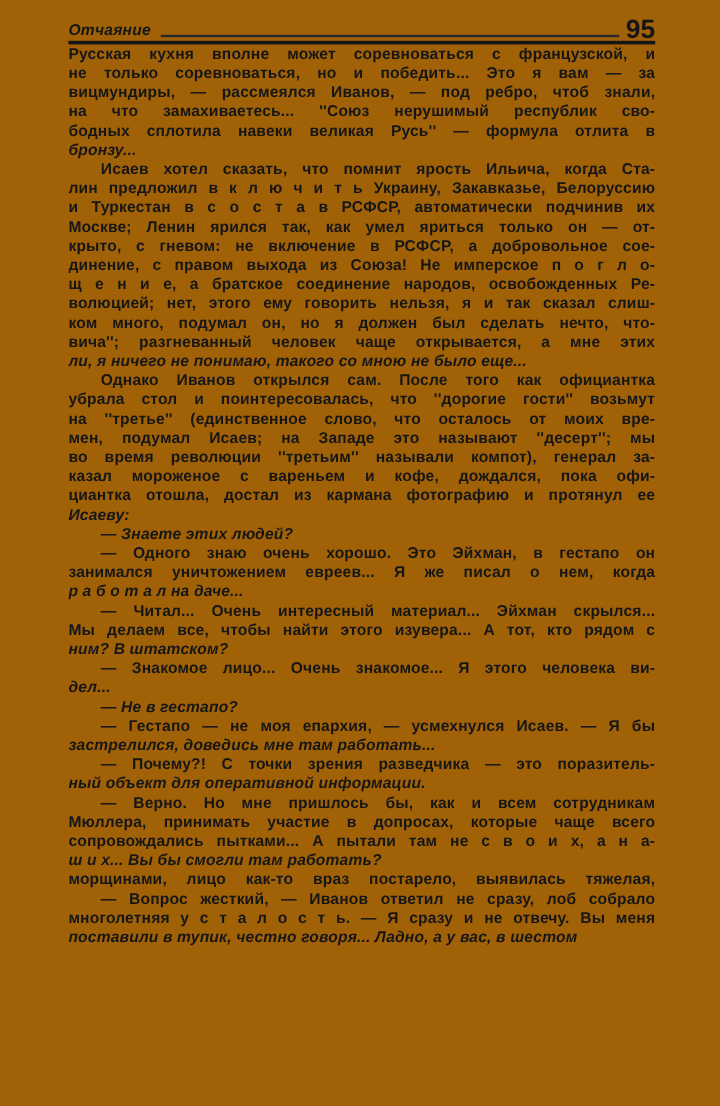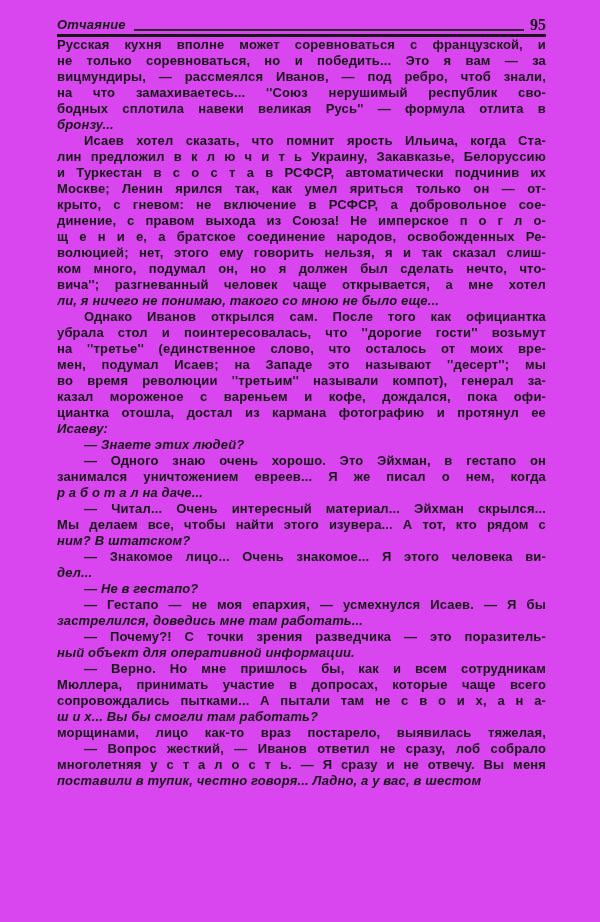--- a/index.html
+++ b/index.html
@@ -6,21 +6,21 @@
   body {
     width: 600px; height: 922px;
     background: #ffffff;
     font-family: "Liberation Sans", sans-serif;
     color: #161616;
     overflow: hidden;
   }
   .page {
     position: relative;
     width: 600px; height: 922px;
-    background: #d946ef;
+    background: #a16207;
   }
   .content {
     position: absolute;
     left: 57px; top: 13px;
     width: 489px;
   }
   
   .header-row {
     display: flex;
     align-items: flex-end;
@@ -35,24 +35,23 @@
     white-space: nowrap;
   }
   .header-rule-fill {
     flex: 1;
     border-bottom: 2px solid #2a2a2a;
     margin: 0 6px 2px 8px;
     height: 0;
   }
   .header-page-number {
     font-weight: 700;
-    font-size: 16px;
+    font-size: 22px;
     line-height: 17px;
     white-space: nowrap;
-    font-family: Liberation Serif, serif;
   }
   .header-thick-rule {
     height: 3px;
     background: #151515;
     margin-top: 1px;
   }
   
   .body-text {
     font-size: 13px;
     font-weight: 700;
@@ -95,21 +94,21 @@
         <div class="para">
           <div class="line indent">Исаев хотел сказать, что помнит ярость Ильича, когда Ста-</div>
           <div class="line">лин предложил в к л ю ч и т ь Украину, Закавказье, Белоруссию</div>
           <div class="line">и Туркестан в с о с т а в РСФСР, автоматически подчинив их</div>
           <div class="line">Москве; Ленин ярился так, как умел яриться только он — от-</div>
           <div class="line">крыто, с гневом: не включение в РСФСР, а добровольное сое-</div>
           <div class="line">динение, с правом выхода из Союза! Не имперское п о г л о-</div>
           <div class="line">щ е н и е, а братское соединение народов, освобожденных Ре-</div>
           <div class="line">волюцией; нет, этого ему говорить нельзя, я и так сказал слиш-</div>
           <div class="line">ком много, подумал он, но я должен был сделать нечто, что-</div>
-          <div class="line">вича''; разгневанный человек чаще открывается, а мне хотел</div>
+          <div class="line">вича''; разгневанный человек чаще открывается, а мне этих</div>
           <div class="line last">ли, я ничего не понимаю, такого со мною не было еще...</div>
         </div>
         <div class="para">
           <div class="line indent">Однако Иванов открылся сам. После того как официантка</div>
           <div class="line">убрала стол и поинтересовалась, что ''дорогие гости'' возьмут</div>
           <div class="line">на ''третье'' (единственное слово, что осталось от моих вре-</div>
           <div class="line">мен, подумал Исаев; на Западе это называют ''десерт''; мы</div>
           <div class="line">во время революции ''третьим'' называли компот), генерал за-</div>
           <div class="line">казал мороженое с вареньем и кофе, дождался, пока офи-</div>
           <div class="line">циантка отошла, достал из кармана фотографию и протянул ее</div>

